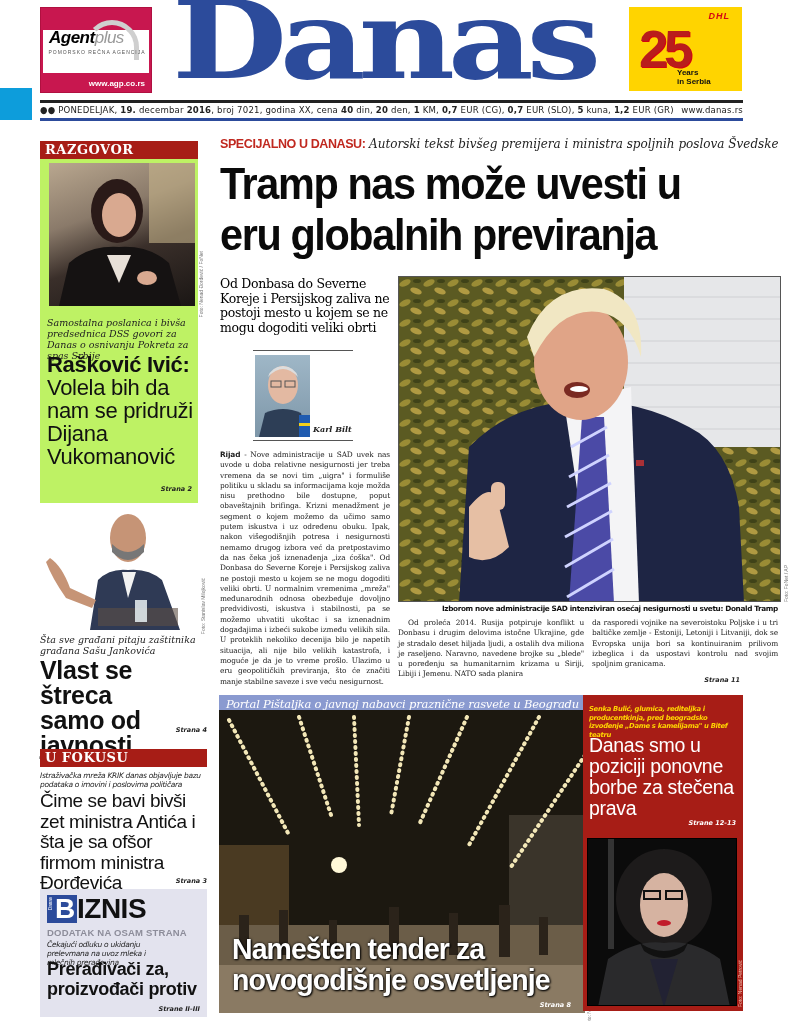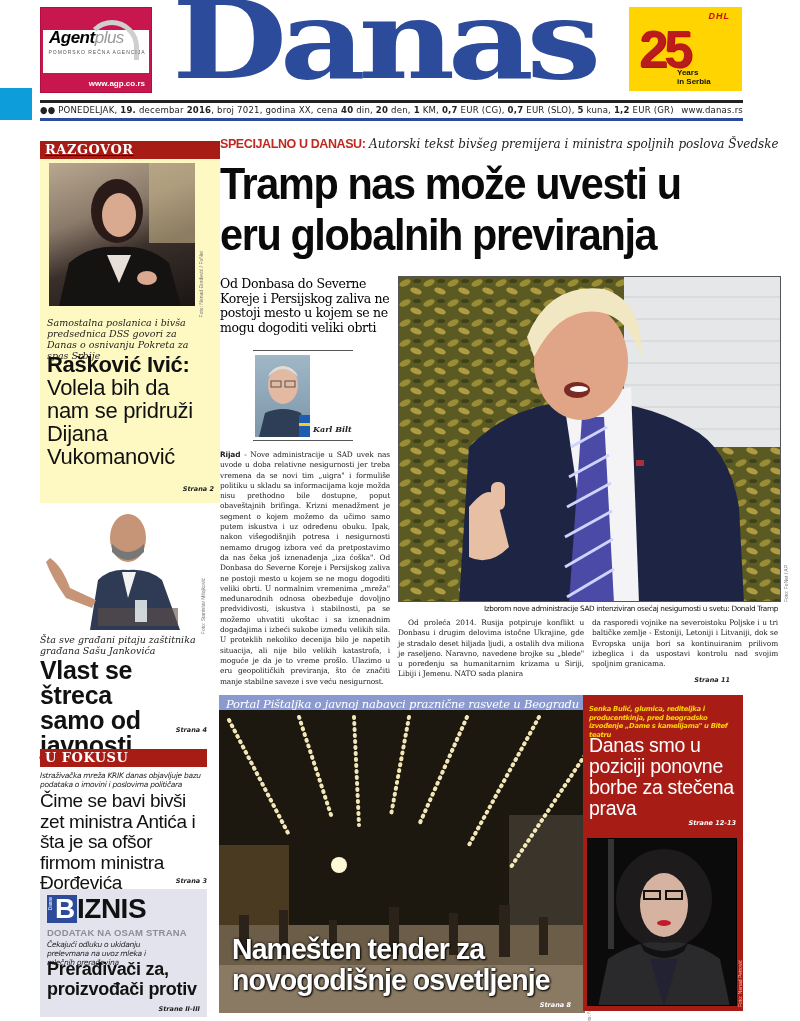--- a/index.html
+++ b/index.html
@@ -26,21 +26,21 @@
 
   .blue-square { left: 0; top: 88px; width: 32px; height: 32px; background: #0d9ddb; }
 
   .rule-top { left: 40px; top: 100px; width: 703px; height: 3px; background: #222; }
   .dateline { left: 40px; top: 104px; width: 703px; height: 14px; font-family: "DejaVu Sans Condensed", "DejaVu Sans", sans-serif; font-size: 9.5px; color: #222; display: flex; justify-content: space-between; white-space: nowrap; letter-spacing: 0.2px; }
   .dateline b { font-weight: bold; }
   .rule-bottom { left: 40px; top: 118px; width: 703px; height: 3px; background: #2c4b9b; }
 
   
   .sec-bar { background: #a71d16; color: #fff; font-family: "DejaVu Serif", serif; font-weight: bold; font-size: 13px; padding: 1px 0 0 5px; height: 18px; letter-spacing: 0.5px; }
-  .razgovor { left: 40px; top: 141px; width: 180px; height: 362px; background: #fef9c3; text-decoration: underline; }
+  .razgovor { left: 40px; top: 141px; width: 158px; height: 362px; background: #bef264; }
   .photo { background: #333; overflow: hidden; position: absolute; }
   .photo-credit { position: absolute; font-size: 5px; color: #777; writing-mode: vertical-rl; transform: rotate(180deg); white-space: nowrap; }
   .kicker-serif { font-family: "DejaVu Serif", serif; font-style: italic; font-size: 9.5px; line-height: 11px; color: #222; }
   .kicker-cond { font-family: "DejaVu Sans", sans-serif; font-style: italic; font-size: 7.5px; line-height: 9px; color: #222; letter-spacing: -0.3px; }
   .strana { font-family: "DejaVu Sans", sans-serif; font-style: italic; font-weight: bold; font-size: 6.5px; color: #222; text-align: right; }
 
   .head-lg { font-family: "Liberation Sans", sans-serif; font-size: 22px; line-height: 23px; color: #111; letter-spacing: -0.3px; }
   .head-bold { font-weight: bold; }
 
   
@@ -48,21 +48,21 @@
   .special .lbl { font-family: "Liberation Sans", sans-serif; font-weight: bold; color: #c0281f; letter-spacing: -0.4px; }
   .special .txt { font-family: "DejaVu Serif", serif; font-style: italic; color: #222; font-size: 12px; }
   .headline { left: 220px; top: 158px; width: 560px; font-family: "Liberation Sans", sans-serif; font-weight: bold; font-size: 45px; line-height: 51px; letter-spacing: -1.5px; color: #0a0a0a; transform: scaleX(0.92); transform-origin: left top; }
   .deck { left: 220px; top: 277px; width: 176px; font-family: "DejaVu Serif", serif; font-size: 12.5px; line-height: 14.5px; color: #000000; letter-spacing: -0.3px; }
   .bilt-rule { left: 253px; width: 100px; height: 1px; background: #555; }
   .bilt-cap { left: 313px; top: 424px; font-family: "DejaVu Serif", serif; font-style: italic; font-weight: bold; font-size: 8px; color: #222; }
   .body-text { font-family: "DejaVu Serif", serif; font-size: 7.4px; line-height: 10.3px; color: #222; text-align: justify; letter-spacing: -0.15px; }
   .body-text b { font-family: "DejaVu Sans", sans-serif; }
 
   .trump { left: 398px; top: 276px; width: 383px; height: 326px; border: 1px solid #555; overflow: hidden; }
-  .trump-cap { left: 398px; top: 604px; width: 380px; font-family: "DejaVu Sans", sans-serif; font-weight: normal; font-size: 7.3px; color: #111; text-align: right; letter-spacing: -0.35px; white-space: nowrap; }
+  .trump-cap { left: 398px; top: 604px; width: 380px; font-family: "DejaVu Sans", sans-serif; font-weight: bold; font-size: 7.3px; color: #111; text-align: right; letter-spacing: -0.35px; white-space: nowrap; }
 
   
   .lights { left: 219px; top: 695px; width: 366px; height: 318px; overflow: hidden; background: #1d1a12; }
   .lights-bar { position: absolute; left: 0; top: 0; width: 100%; height: 15px; background: #8a9ad0; color: #fff; font-family: "DejaVu Serif", serif; font-style: italic; font-size: 11.5px; padding: 2px 0 0 7px; white-space: nowrap; letter-spacing: -0.2px; }
   .lights-head { position: absolute; left: 13px; top: 238px; font-family: "Liberation Sans", sans-serif; font-weight: bold; font-size: 30px; line-height: 31px; color: #fff; text-shadow: 0 0 3px #000, 1px 1px 2px #000; letter-spacing: -1px; transform: scaleX(0.95); transform-origin: left top; white-space: nowrap; }
   .lights-strana { position: absolute; right: 14px; bottom: 4px; color: #fff; }
 
   
   .bulic { left: 583px; top: 695px; width: 160px; height: 316px; background: #a71d16; }
   .bulic-kicker { position: absolute; left: 6px; top: 10px; width: 150px; font-family: "DejaVu Sans", sans-serif; font-style: italic; font-weight: bold; font-size: 6.8px; line-height: 8.5px; color: #ffd400; letter-spacing: -0.3px; }
@@ -248,21 +248,21 @@
 </div>
 <div class="abs photo-credit" style="left:783px;top:565px;">Foto: FoNet / AP</div>
 <div class="abs trump-cap">Izborom nove administracije SAD intenziviran osećaj nesigurnosti u svetu: Donald Tramp</div>
 
 <div class="abs body-text" style="left:398px;top:618px;width:186px;text-indent:10px;">
   <span>Od proleća 2014. Rusija potpiruje konflikt u Donbasu i drugim delovima istočne Ukrajine, gde je stradalo deset hiljada ljudi, a ostalih dva miliona je raseljeno. Naravno, navedene brojke su „blede" u poređenju sa humanitarnim krizama u Siriji, Libiji i Jemenu. NATO sada planira</span>
 </div>
 <div class="abs body-text" style="left:592px;top:618px;width:186px;">
   <span>da rasporedi vojnike na severoistoku Poljske i u tri baltičke zemlje - Estoniji, Letoniji i Litvaniji, dok se Evropska unija bori sa kontinuiranim prilivom izbeglica i da uspostavi kontrolu nad svojim spoljnim granicama.</span>
 </div>
-<div class="abs strana" style="right:70px;top:676px;">Strana 11</div>
+<div class="abs strana" style="right:60px;top:676px;">Strana 11</div>
 
 <div class="abs lights">
   <svg width="366" height="318" viewBox="0 0 366 318" style="position:absolute;left:0;top:0">
     <rect width="366" height="318" fill="#1c1810"></rect>
     <rect x="0" y="150" width="70" height="168" fill="#4a3a22"></rect>
     <rect x="290" y="120" width="76" height="198" fill="#3a342a"></rect>
     <rect x="0" y="230" width="366" height="88" fill="#6b5d48"></rect>
     <rect x="0" y="270" width="366" height="48" fill="#8a7a63"></rect>
     <g stroke="#fff3c0" stroke-width="4" stroke-linecap="round" stroke-dasharray="1 5" opacity="0.95">
       <line x1="10" y1="25" x2="70" y2="140"></line>

